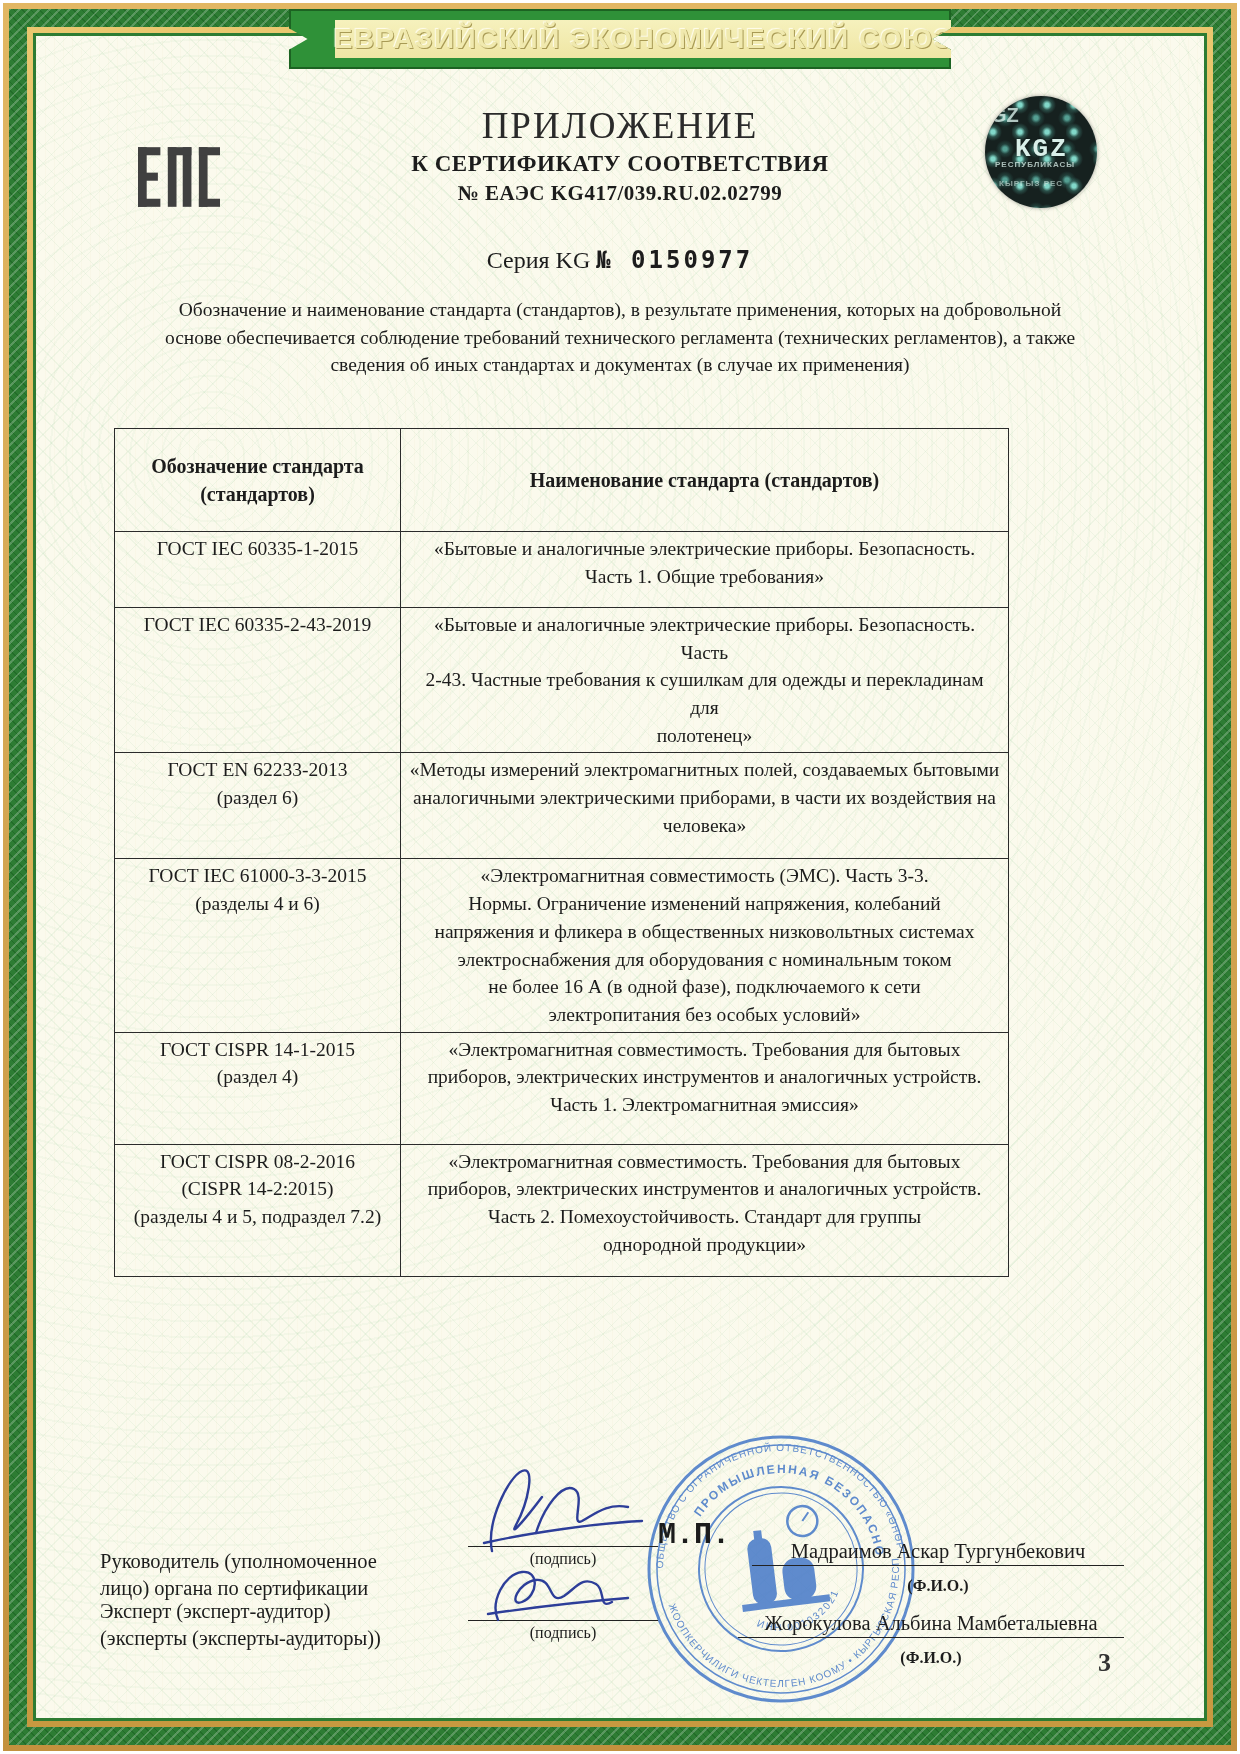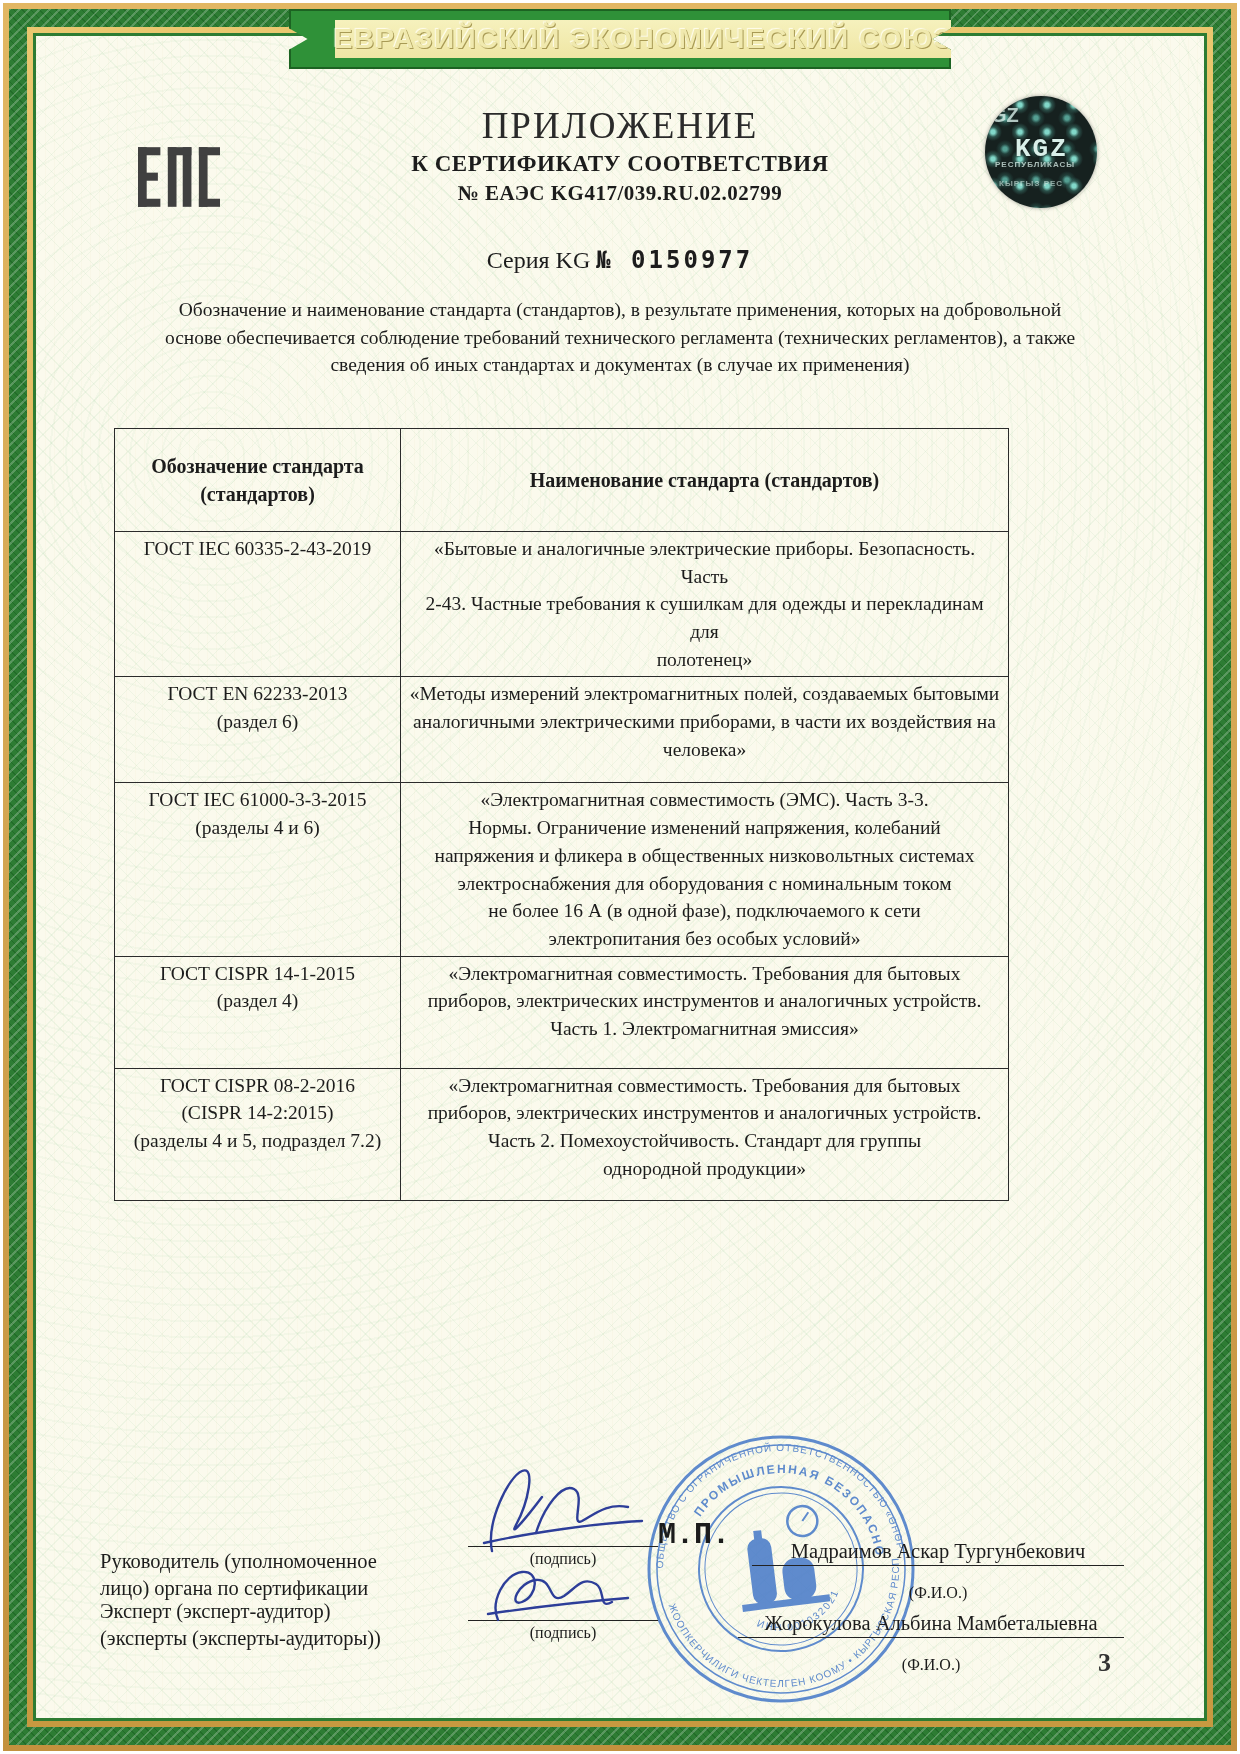--- a/index.html
+++ b/index.html
@@ -76,21 +76,21 @@
   .sig2{left:468px;top:1560px;}
   .sig-line{border-bottom:1.5px solid #222;height:78px;position:relative;}
   .sig2 .sig-line{height:60px;}
   .sig-svg{position:absolute;left:10px;bottom:-12px;}
   .sig-caption{font-size:16px;margin-top:3px;}
   .mp{position:absolute;left:658px;top:1518px;font-size:30px;font-weight:bold;z-index:8;font-family:Liberation Mono, monospace;}
   .name-block{position:absolute;text-align:center;z-index:7;}
   .name1{left:752px;top:1540px;width:372px;}
   .name2{left:738px;top:1612px;width:386px;}
   .name-text{font-size:20.5px;border-bottom:1.5px solid #222;padding-bottom:2px;}
-  .name-caption{font-size:16px;margin-top:18px;}
+  .name-caption{font-size:16px;margin-top:11px;font-weight:bold;}
   .page-num{position:absolute;left:1098px;top:1648px;font-size:26px;font-weight:bold;color:#333;z-index:8;}
 
   .stamp{position:absolute;left:640px;top:1428px;width:282px;height:282px;z-index:6;opacity:.88;
       transform:rotate(-7deg);}
   .stamp text{fill:#4a7cc9;font-family:"Liberation Sans","DejaVu Sans",sans-serif;}
 </style>
 </head>
 <body>
 
 <div class="page">
@@ -150,20 +150,25 @@
         <col>
       </colgroup>
     <thead>
       <tr>
         <th>Обозначение стандарта
 (стандартов)</th>
         <th>Наименование стандарта (стандартов)</th>
       </tr>
     </thead>
     <tbody>
+      <tr class="r1">
+        <td>ГОСТ IEC 60335-1-2015</td>
+        <td>«Бытовые и аналогичные электрические приборы. Безопасность.
+Часть 1. Общие требования»</td>
+      </tr>
       <tr class="r2">
         <td>ГОСТ IEC 60335-2-43-2019</td>
         <td>«Бытовые и аналогичные электрические приборы. Безопасность. Часть
 2-43. Частные требования к сушилкам для одежды и перекладинам для
 полотенец»</td>
       </tr>
       <tr class="r3">
         <td>ГОСТ EN 62233-2013
 (раздел 6)</td>
         <td>«Методы измерений электромагнитных полей, создаваемых бытовыми

